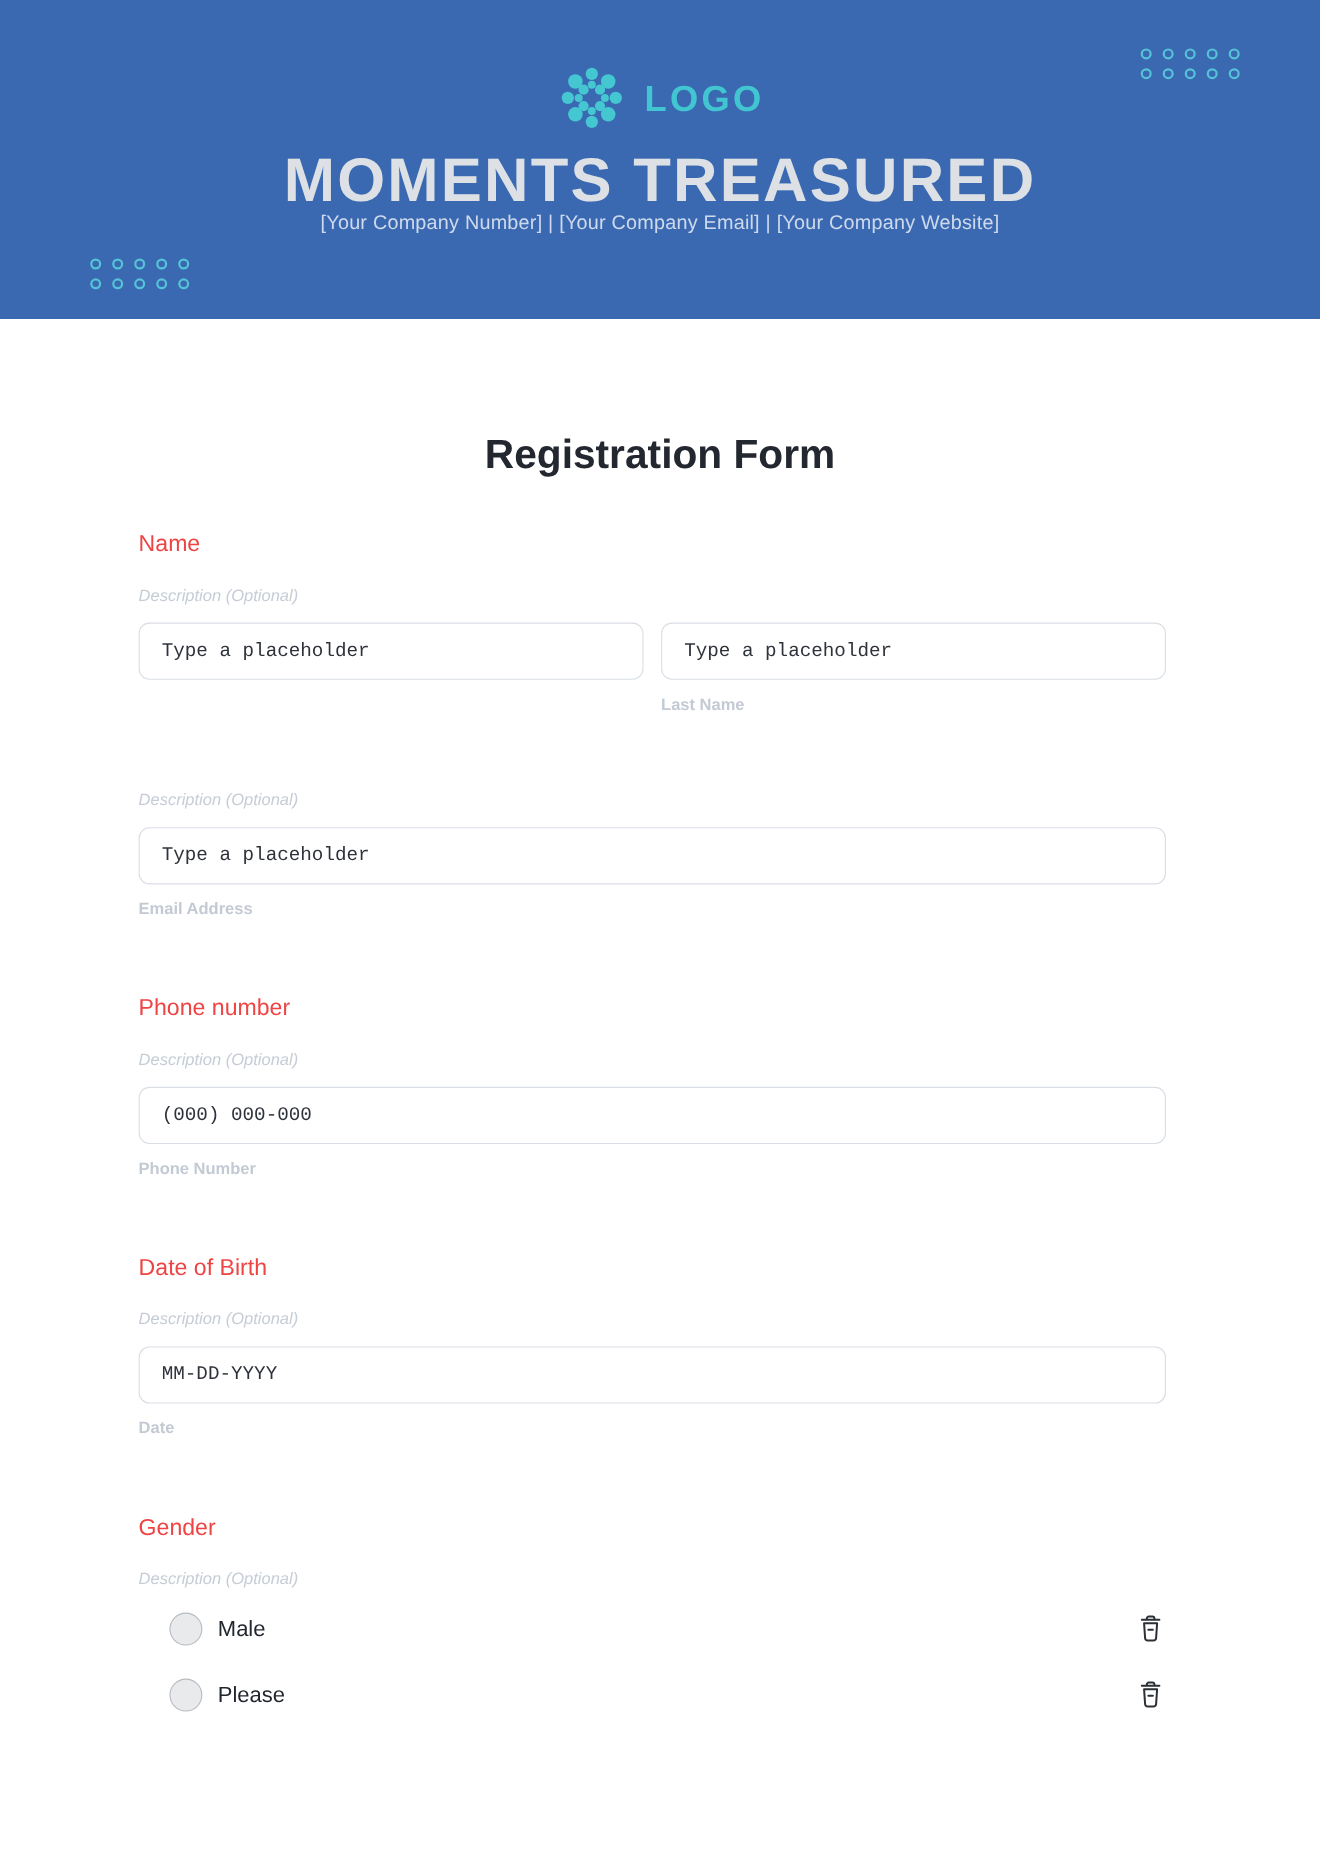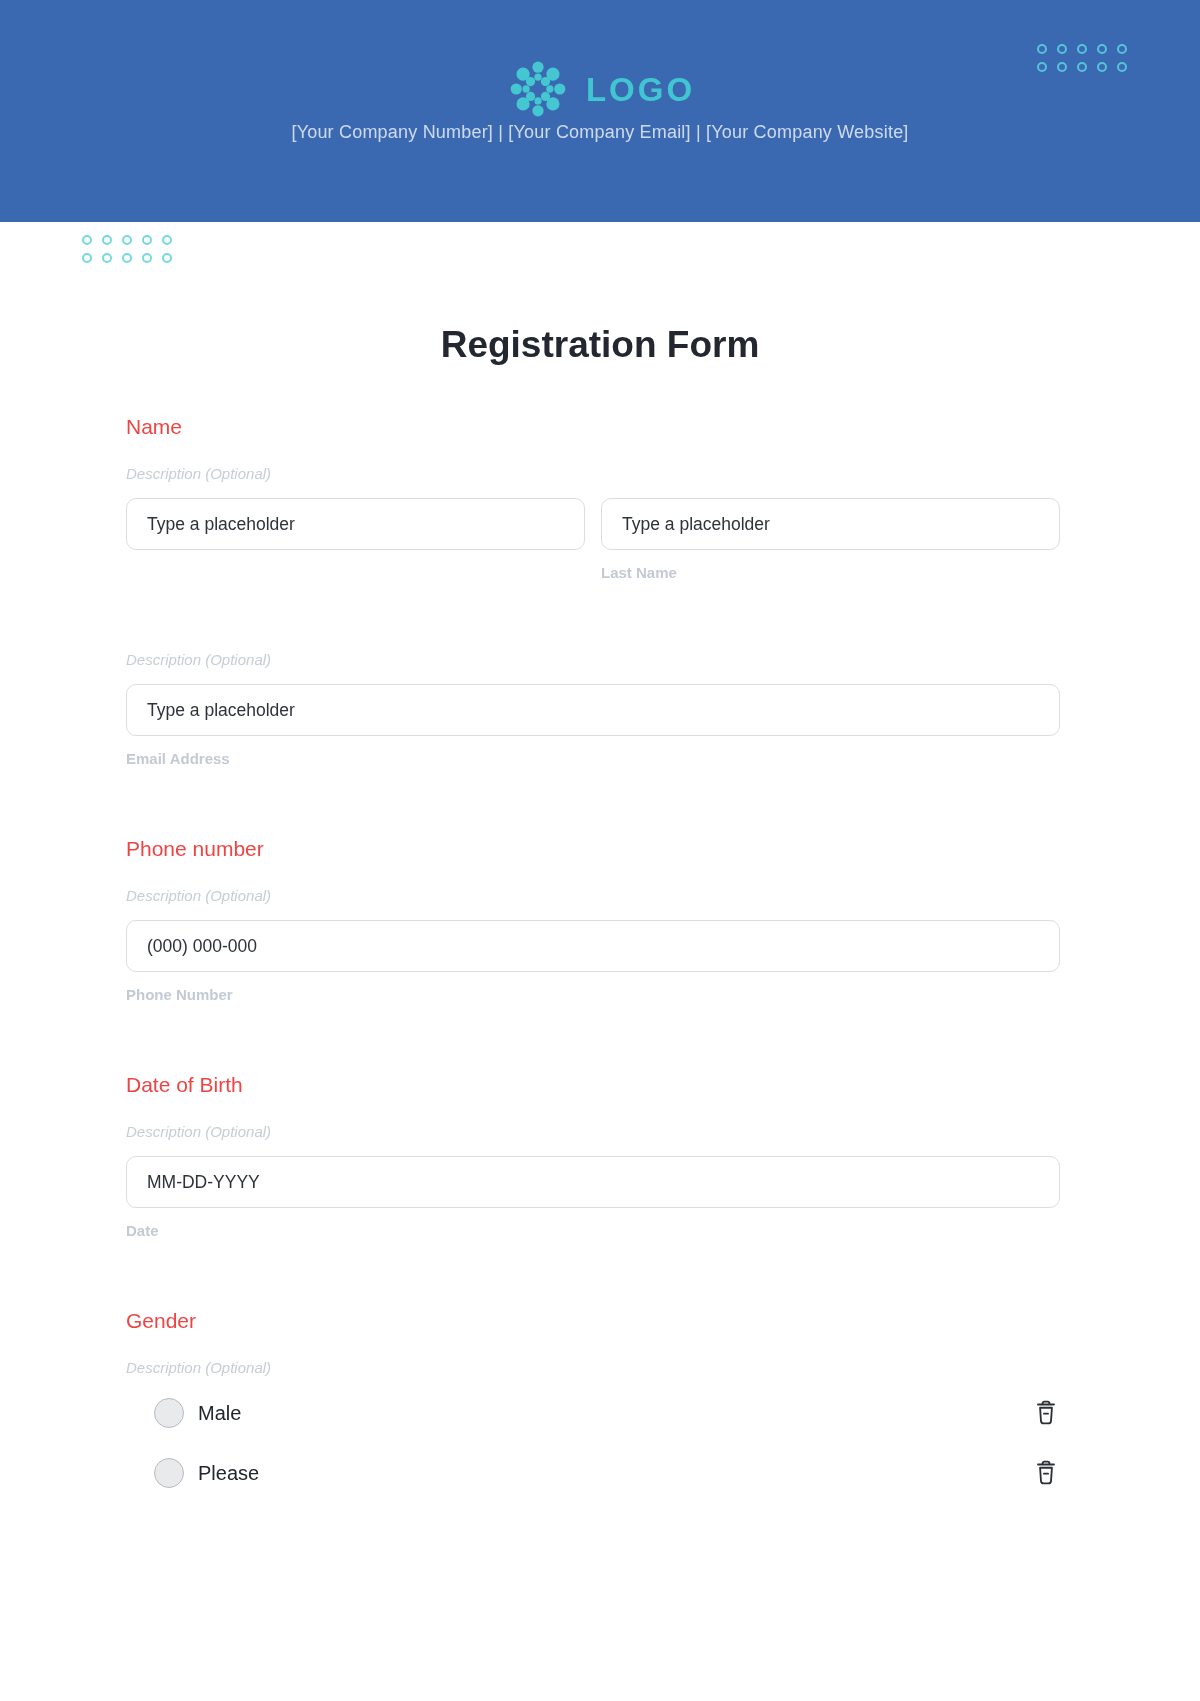--- a/index.html
+++ b/index.html
@@ -4,21 +4,21 @@
 <style>
   * { margin:0; padding:0; box-sizing:border-box; }
   html,body { width:1200px; }
   body {
     height:1701px; background:#ffffff; position:relative; overflow:hidden;
     font-family:"Liberation Sans", sans-serif; color:#23272f;
   }
 
   
   .header {
-    height:222px; background:#3a69b2; position:relative; text-align:center;
+    height:290px; background:#3a69b2; position:relative; text-align:center;
   }
   .logo-row { display:flex; align-items:center; justify-content:center; padding-top:56px; gap:15px; }
   .logo-glyph { width:66px; height:66px; display:block; }
   .logo-text { font-size:33px; font-weight:700; color:#41c6d1; letter-spacing:3px; line-height:1; }
   .company-name {
     margin-top:14px; font-size:56px; font-weight:700; color:#dde1e5;
     letter-spacing:2px; line-height:1; white-space:nowrap;
   }
   .company-info { font-size:18px; color:rgba(255,255,255,0.75); letter-spacing:0.2px; }
 
@@ -35,21 +35,21 @@
   .section { margin-top:68px; }
   .section.first { margin-top:51px; }
 
   .field-label { font-size:21px; font-weight:400; color:#ef4444; line-height:26px; }
   .field-desc { margin-top:24px; font-size:15px; font-style:italic; color:#c6cdd6; line-height:20px; }
 
   .input-row { margin-top:14px; display:grid; grid-template-columns:1fr; gap:16px; }
   .input-row.two-col { grid-template-columns:1fr 1fr; }
   .text-input {
     height:52px; width:100%; border:1px solid #d9dee4; border-radius:10px; background:#fff;
-    padding:0 20px; font-size:17.5px; color:#2b2f36; font-family:Liberation Sans, sans-serif; outline:none;
+    padding:0 20px; font-size:17.5px; color:#2b2f36; font-family:Liberation Mono, monospace; outline:none;
   }
   .text-input::placeholder { color:#2e323a; opacity:1; }
   .input-caption { margin-top:13px; font-size:15px; font-weight:600; color:#c3cad4; line-height:19px; }
 
   
   .option-row { display:flex; align-items:center; padding-left:28px; height:30px; }
   .option-row.opt-0 { margin-top:20px; }
   .option-row.opt-1 { margin-top:30px; }
   .radio {
     appearance:none; -webkit-appearance:none; width:30px; height:30px; border-radius:50%;
@@ -103,20 +103,21 @@
       <circle cx="17" cy="50" r="8.5"></circle>
         <circle cx="32" cy="50" r="5.5"></circle>
       <circle cx="50" cy="83" r="8.5"></circle>
         <circle cx="50" cy="68" r="5.5"></circle>
       <circle cx="50" cy="17" r="8.5"></circle>
         <circle cx="50" cy="32" r="5.5"></circle>
     </svg>
     <span class="logo-text">LOGO</span>
   </div>
 
+  <h1 class="company-name">MOMENTS TREASURED</h1>
   <div class="company-info">[Your Company Number]  |  [Your Company Email]  |  [Your Company Website]</div>
 </header>
 
 <main>
   <h2 class="form-title">Registration Form</h2>
 
   <div class="content">
 
     <section class="section first">
       <div class="field-label">Name</div>

